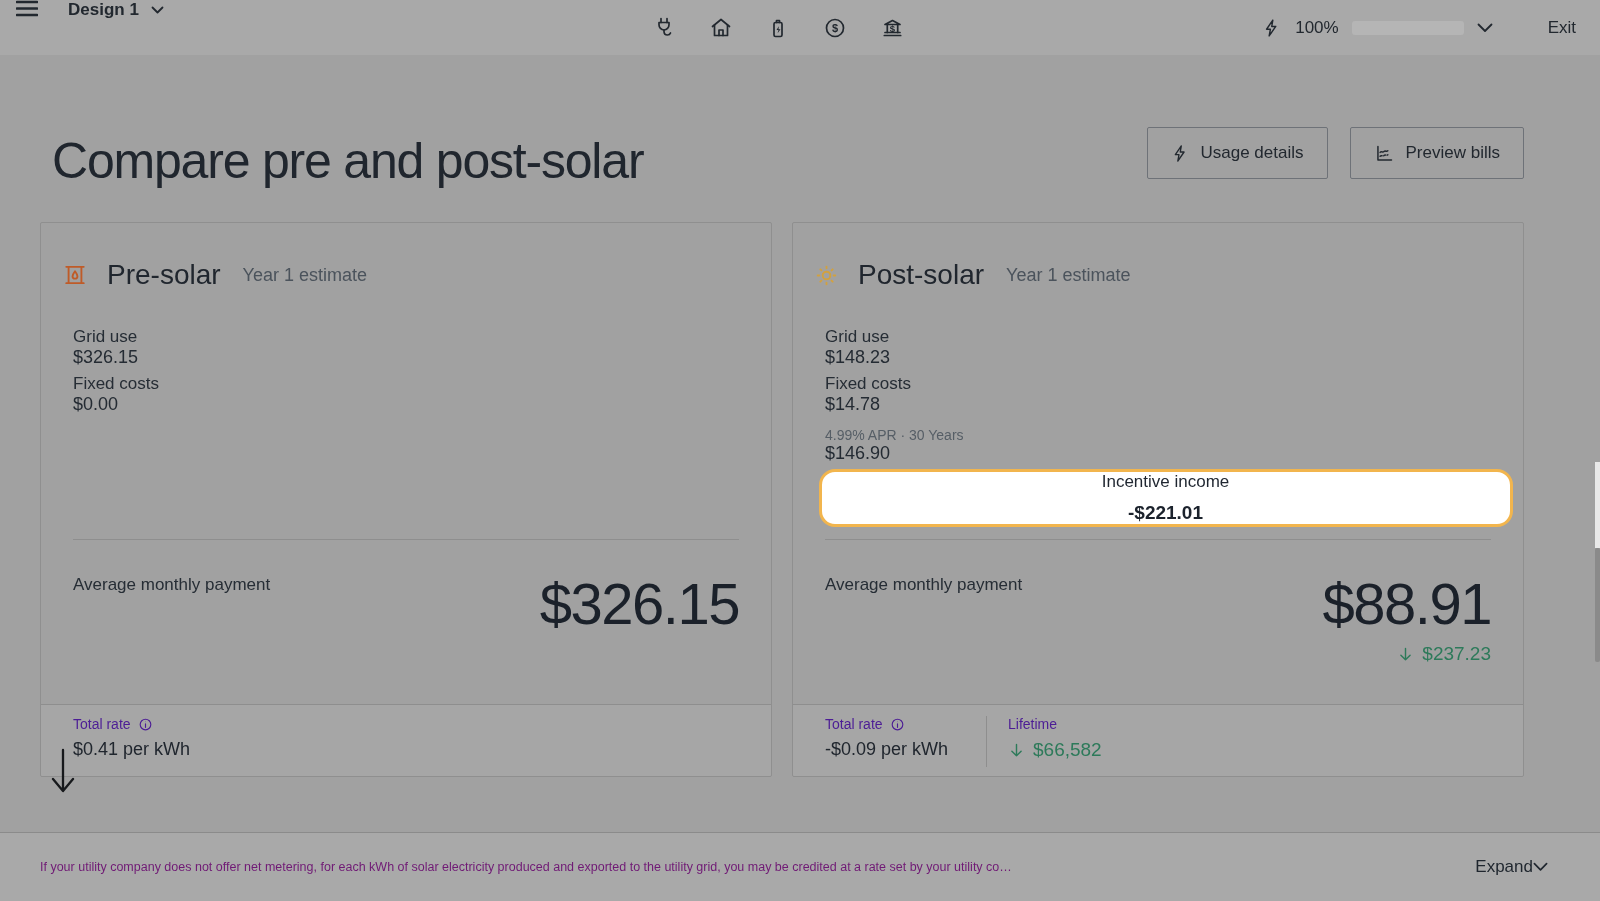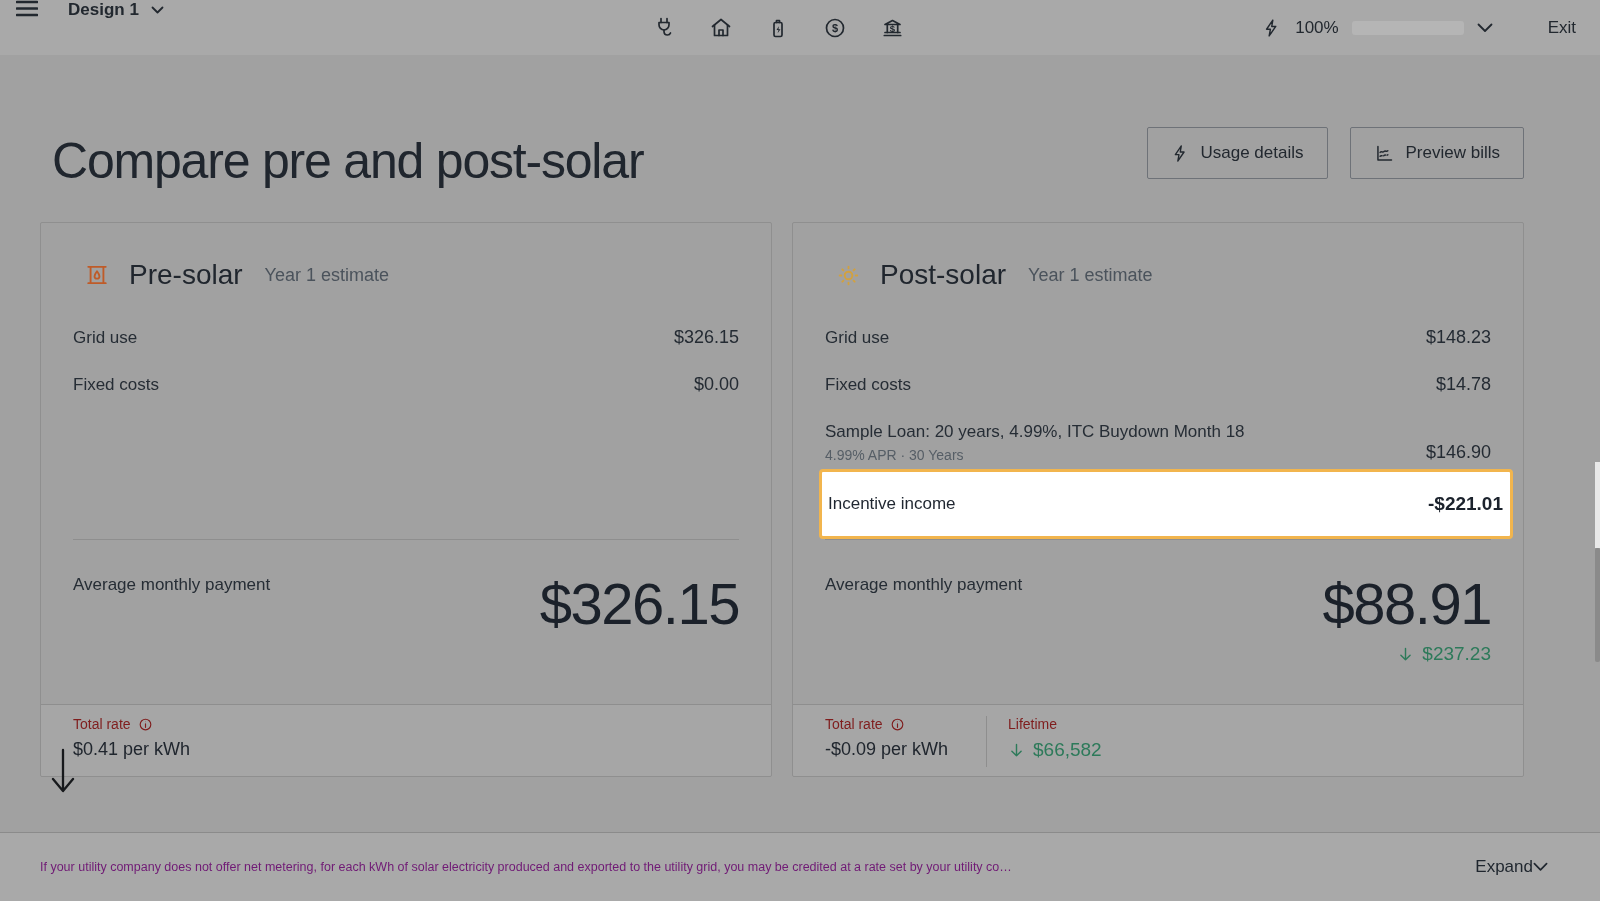--- a/index.html
+++ b/index.html
@@ -31,43 +31,43 @@
   .page-title{position:absolute;left:40px;top:120px;margin:12px;font-size:50px;font-weight:400;
               letter-spacing:-1.2px;color:#20262e;}
   .header-buttons{position:absolute;top:127px;right:76px;display:flex;gap:22px;}
   .btn{display:flex;align-items:center;gap:11px;height:52px;padding:0 23px;border:1px solid #6e7278;
        border-radius:2px;background:transparent;font-family:inherit;font-size:17px;color:#22282f;cursor:pointer;}
 
   
   .card{position:absolute;top:222px;width:732px;height:555px;border:1px solid #8f8f8f;border-radius:2px;}
   .card-pre{left:40px;}
   .card-post{left:792px;}
-  .card-header{position:absolute;top:30px;left:42px;height:44px;display:flex;align-items:center;gap:18px;}
+  .card-header{position:absolute;top:30px;left:20px;height:44px;display:flex;align-items:center;gap:18px;}
   .card-title{font-size:28px;color:#20262e;}
   .card-subtitle{font-size:18px;color:#4b535c;margin-left:4px;}
-  .line-row{position:absolute;left:32px;right:32px;display:flex;justify-content:space-between;align-items:flex-end;}
+  .line-row{position:absolute;left:32px;right:32px;display:flex;justify-content:space-between;align-items:flex-start;flex-direction:column;}
   .row-label{font-size:17px;color:#262d35;}
   .row-value{font-size:18px;color:#242b33;}
   .loan-sub{font-size:14px;color:#565e66;margin-top:5px;}
-  .highlight-row{position:absolute;left:26px;right:10px;top:246px;height:70px;background:#ffffff;
-                 border:3px solid var(--highlight-border);border-radius:4px;display:flex;align-items:center;
-                 justify-content:space-between;padding:0 7px 0 6px;}
+  .highlight-row{position:absolute;left:26px;right:10px;top:246px;height:58px;background:#ffffff;
+                 border:3px solid var(--highlight-border);border-radius:16px;display:flex;align-items:center;
+                 justify-content:space-between;padding:0 7px 0 6px;flex-direction:column;}
   .highlight-label{font-size:17px;color:#1f2630;}
   .highlight-value{font-size:19px;font-weight:700;color:#1b222c;}
   .card-divider{position:absolute;left:32px;right:32px;top:316px;border-top:1px solid #8e8e8e;height:0;}
   .summary-label{position:absolute;left:32px;top:352px;font-size:17px;color:#262d35;}
   .big-value{position:absolute;right:32px;top:350px;font-size:58px;line-height:62px;letter-spacing:-1.5px;color:#1b212a;}
   .summary-delta{position:absolute;right:32px;top:420px;display:flex;align-items:center;gap:8px;
                  color:var(--positive-green);font-size:19px;}
   .card-footer{position:absolute;left:0;right:0;bottom:0;height:72px;border-top:1px solid #8e8e8e;
                background:rgba(255,255,255,0.06);}
   .fcol{position:absolute;top:11px;}
   .fcol1{left:32px;}
   .fcol2{left:215px;}
-  .footer-label{font-size:14px;color:#7f1d1d;display:flex;align-items:center;gap:7px;}
+  .footer-label{font-size:14px;color:#4c1d95;display:flex;align-items:center;gap:7px;}
   .footer-value{font-size:18px;color:#20262e;margin-top:7px;}
   .footer-value.green{color:var(--positive-green);display:flex;align-items:center;gap:8px;font-size:19px;}
   .v-divider{position:absolute;left:193px;top:493px;height:51px;border-left:1px solid #8e8e8e;}
 
   
   .bottombar{position:absolute;left:0;right:0;bottom:0;height:69px;background:#a9a9a9;
              border-top:1px solid #8b8b8b;display:flex;align-items:center;justify-content:space-between;
              padding:0 52px 0 40px;}
   .disclaimer{font-size:12.5px;color:#701a75;}
   .expand{display:flex;align-items:center;font-size:17px;color:#1f262e;cursor:pointer;}
@@ -237,21 +237,20 @@
     <div class="line-row" style="top:104px;">
       <span class="row-label">Grid use</span>
       <span class="row-value">$148.23</span>
     </div>
     <div class="line-row" style="top:151px;">
       <span class="row-label">Fixed costs</span>
       <span class="row-value">$14.78</span>
     </div>
     <div class="line-row" style="top:199px;">
       <span>
-        <span class="row-label">Sample Loan: 20 years, 4.99%, ITC Buydown Month 18</span>
         <div class="loan-sub">4.99% APR · 30 Years</div>
       </span>
       <span class="row-value">$146.90</span>
     </div>
 
     <div class="highlight-row">
       <span class="highlight-label">Incentive income</span>
       <span class="highlight-value">-$221.01</span>
     </div>
 

